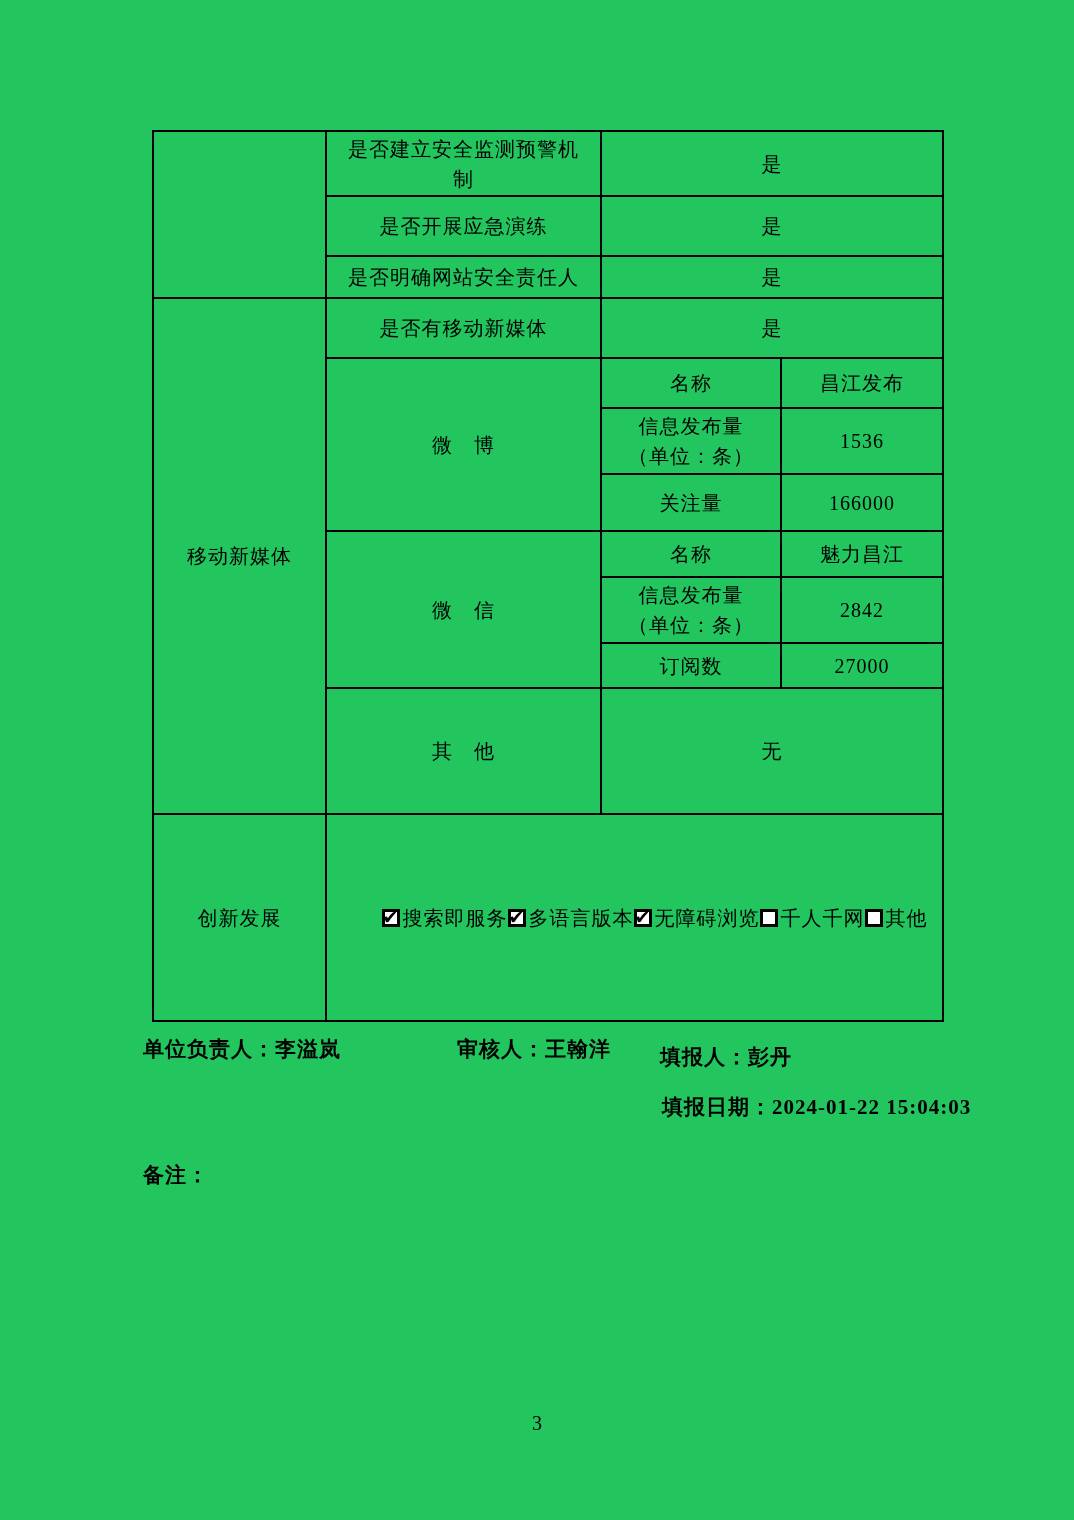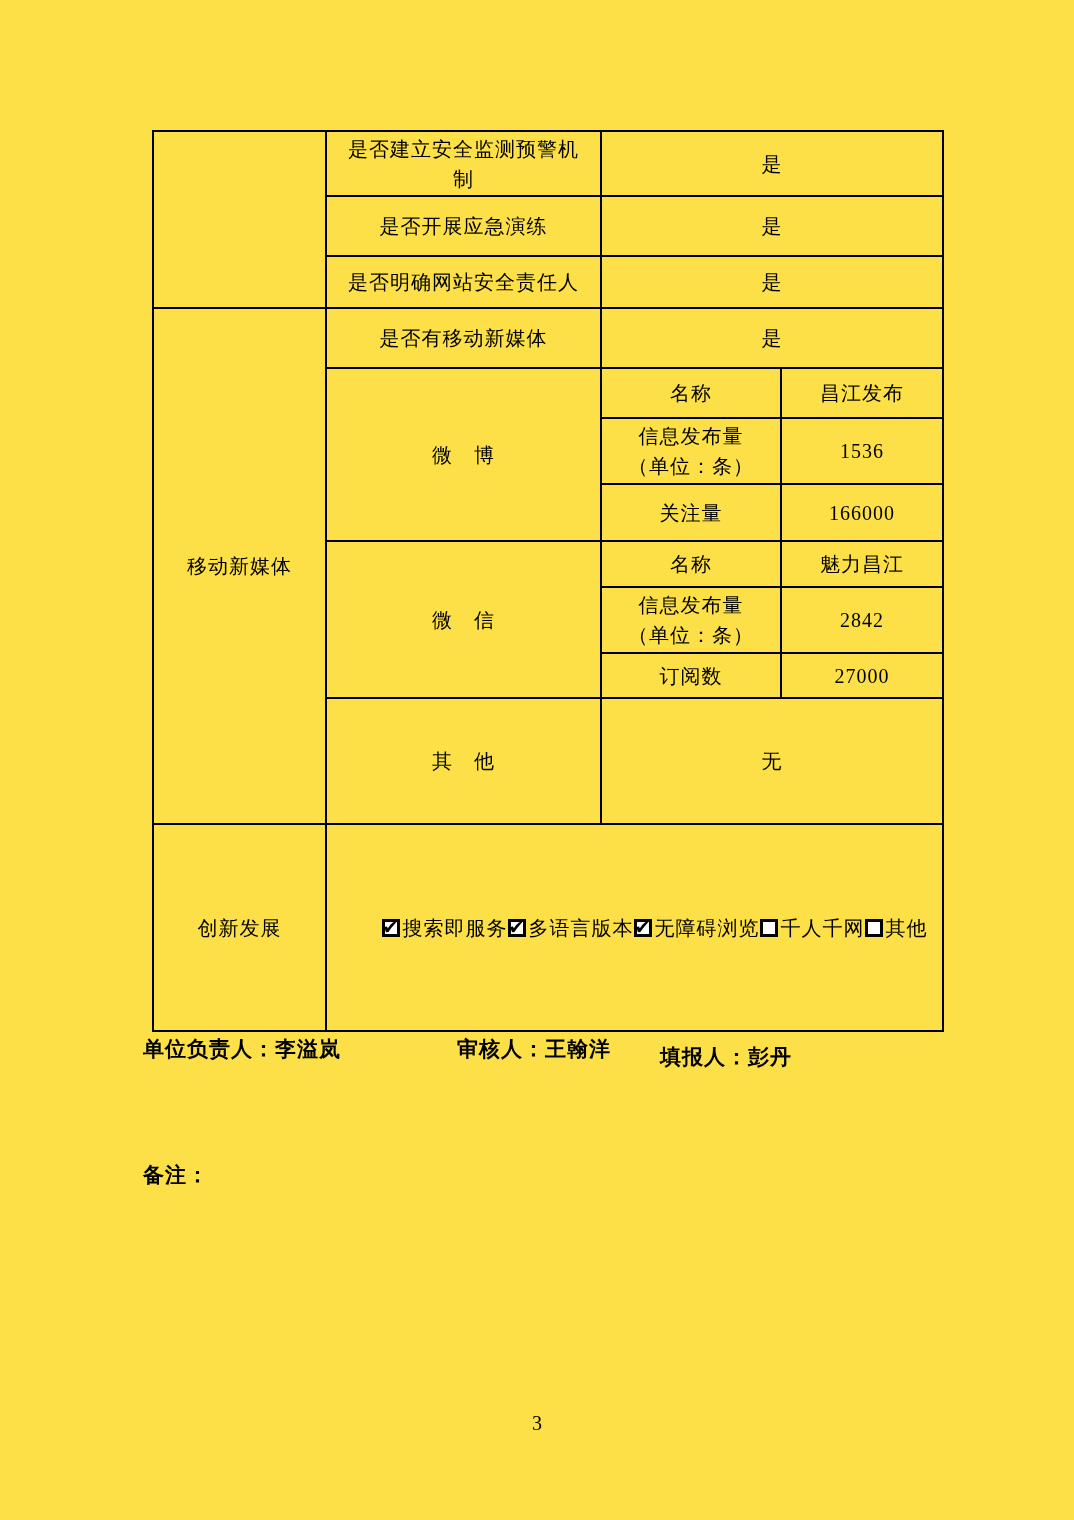--- a/index.html
+++ b/index.html
@@ -10,21 +10,21 @@
   body {
     width: 1074px;
     height: 1520px;
     font-family: "Liberation Serif", "DejaVu Serif", serif;
     color: #000000;
   }
   .sheet {
     position: relative;
     width: 1074px;
     height: 1520px;
-    background: #fde047;
+    background: #22c55e;
     overflow: hidden;
   }
   table.report {
     position: absolute;
     left: 152px;
     top: 130px;
     width: 790px;
     border-collapse: collapse;
     table-layout: fixed;
   }
@@ -103,21 +103,21 @@
       <td rowspan="3"></td>
       <td>
         <div class="wrap-narrow">是否建立安全监测预警机制</div>
       </td>
       <td colspan="2">是</td>
     </tr>
     <tr style="height:60px">
       <td>是否开展应急演练</td>
       <td colspan="2">是</td>
     </tr>
-    <tr style="height:52px">
+    <tr style="height:42px">
       <td>是否明确网站安全责任人</td>
       <td colspan="2">是</td>
     </tr>
 
     <tr style="height:60px">
       <td rowspan="8">移动新媒体</td>
       <td>是否有移动新媒体</td>
       <td colspan="2">是</td>
     </tr>
 
@@ -172,17 +172,18 @@
         </div>
       </td>
     </tr>
   </tbody>
     </table>
 
   <div class="footer-item" style="left:143px; top:1035px;"><span>单位负责人：</span><span>李溢岚</span></div>
   <div class="footer-item" style="left:457px; top:1035px;"><span>审核人：</span><span>王翰洋</span></div>
   <div class="footer-item" style="left:660px; top:1032px;margin-top:11px;"><span>填报人：</span><span>彭丹</span></div>
 
+  <div class="footer-item" style="left:662px; top:1093px;"><span>填报日期：</span><span>2024-01-22 15:04:03</span></div>
 
   <div class="footer-item" style="left:143px; top:1161px;"><span>备注：</span></div>
 
   <div class="page-number" style="top:1412px;">3</div>
 </div>
 
 </body></html>

